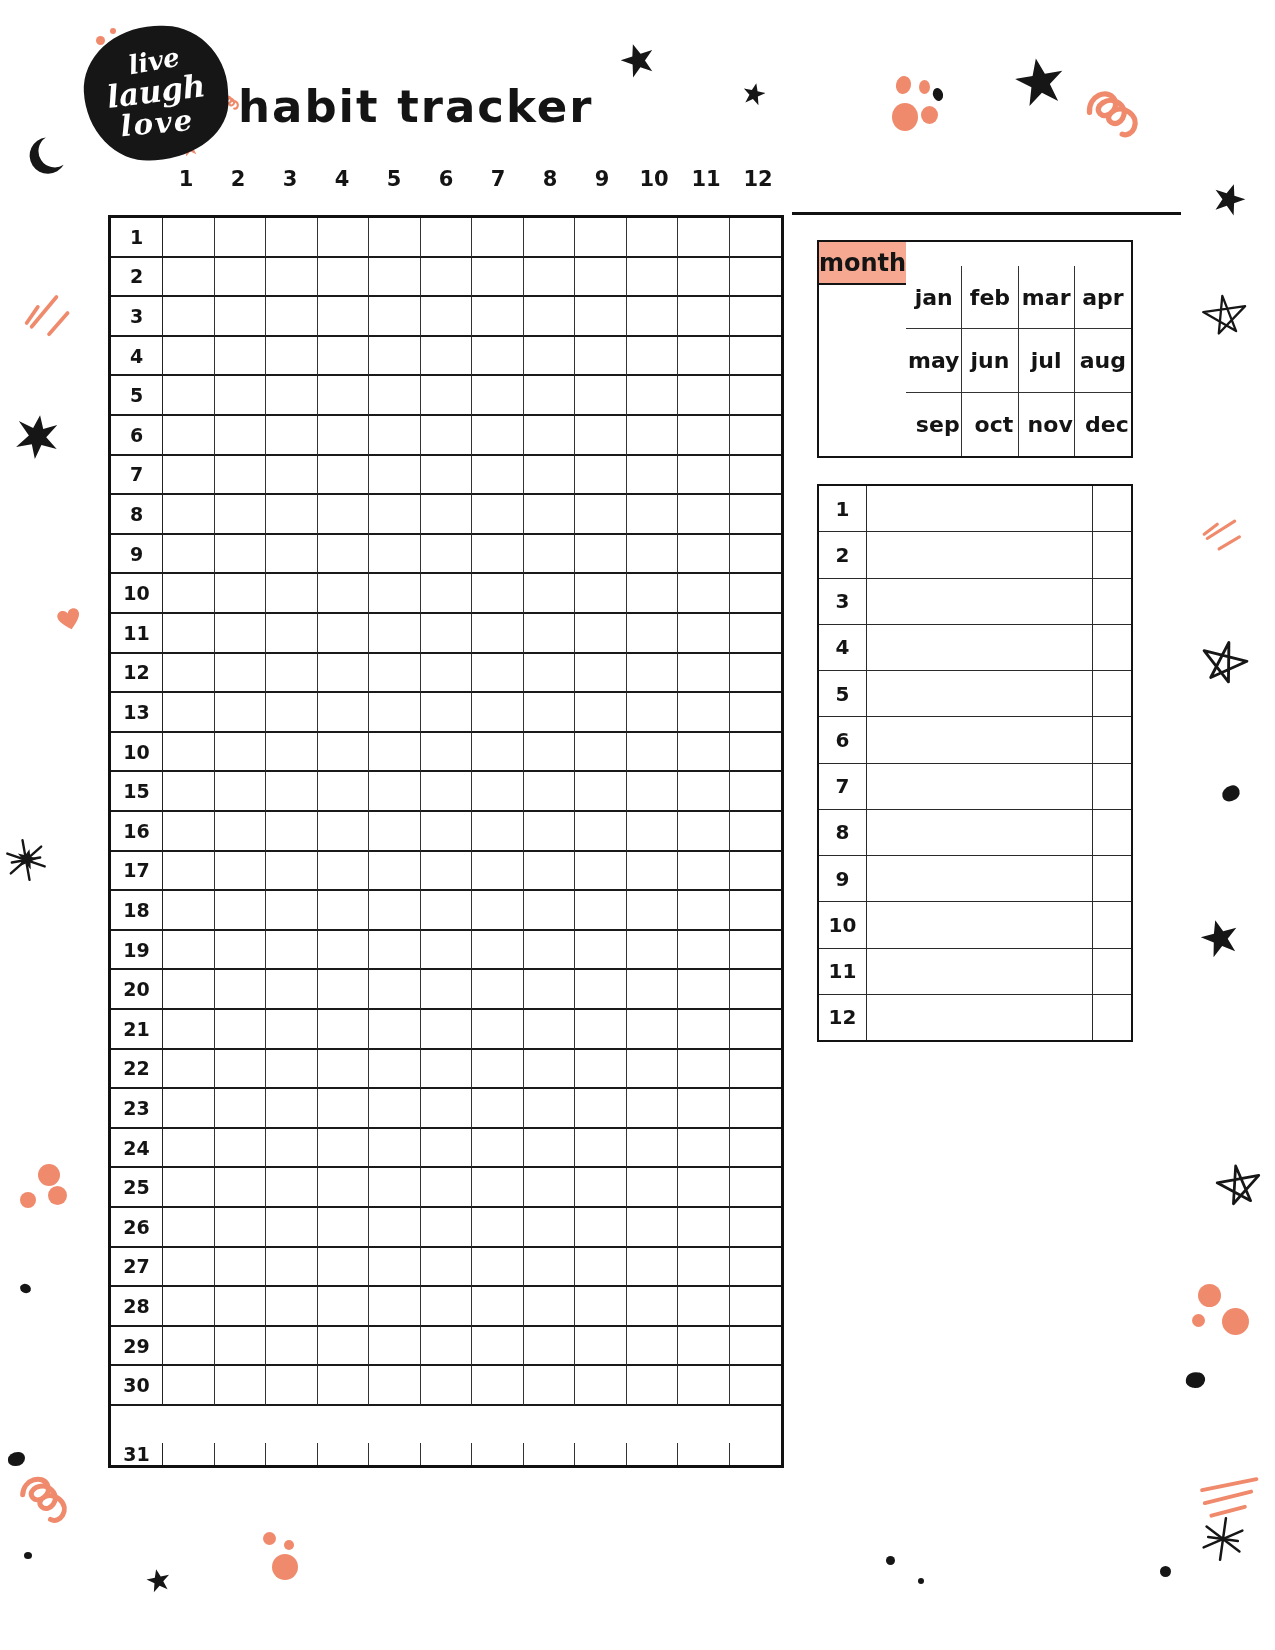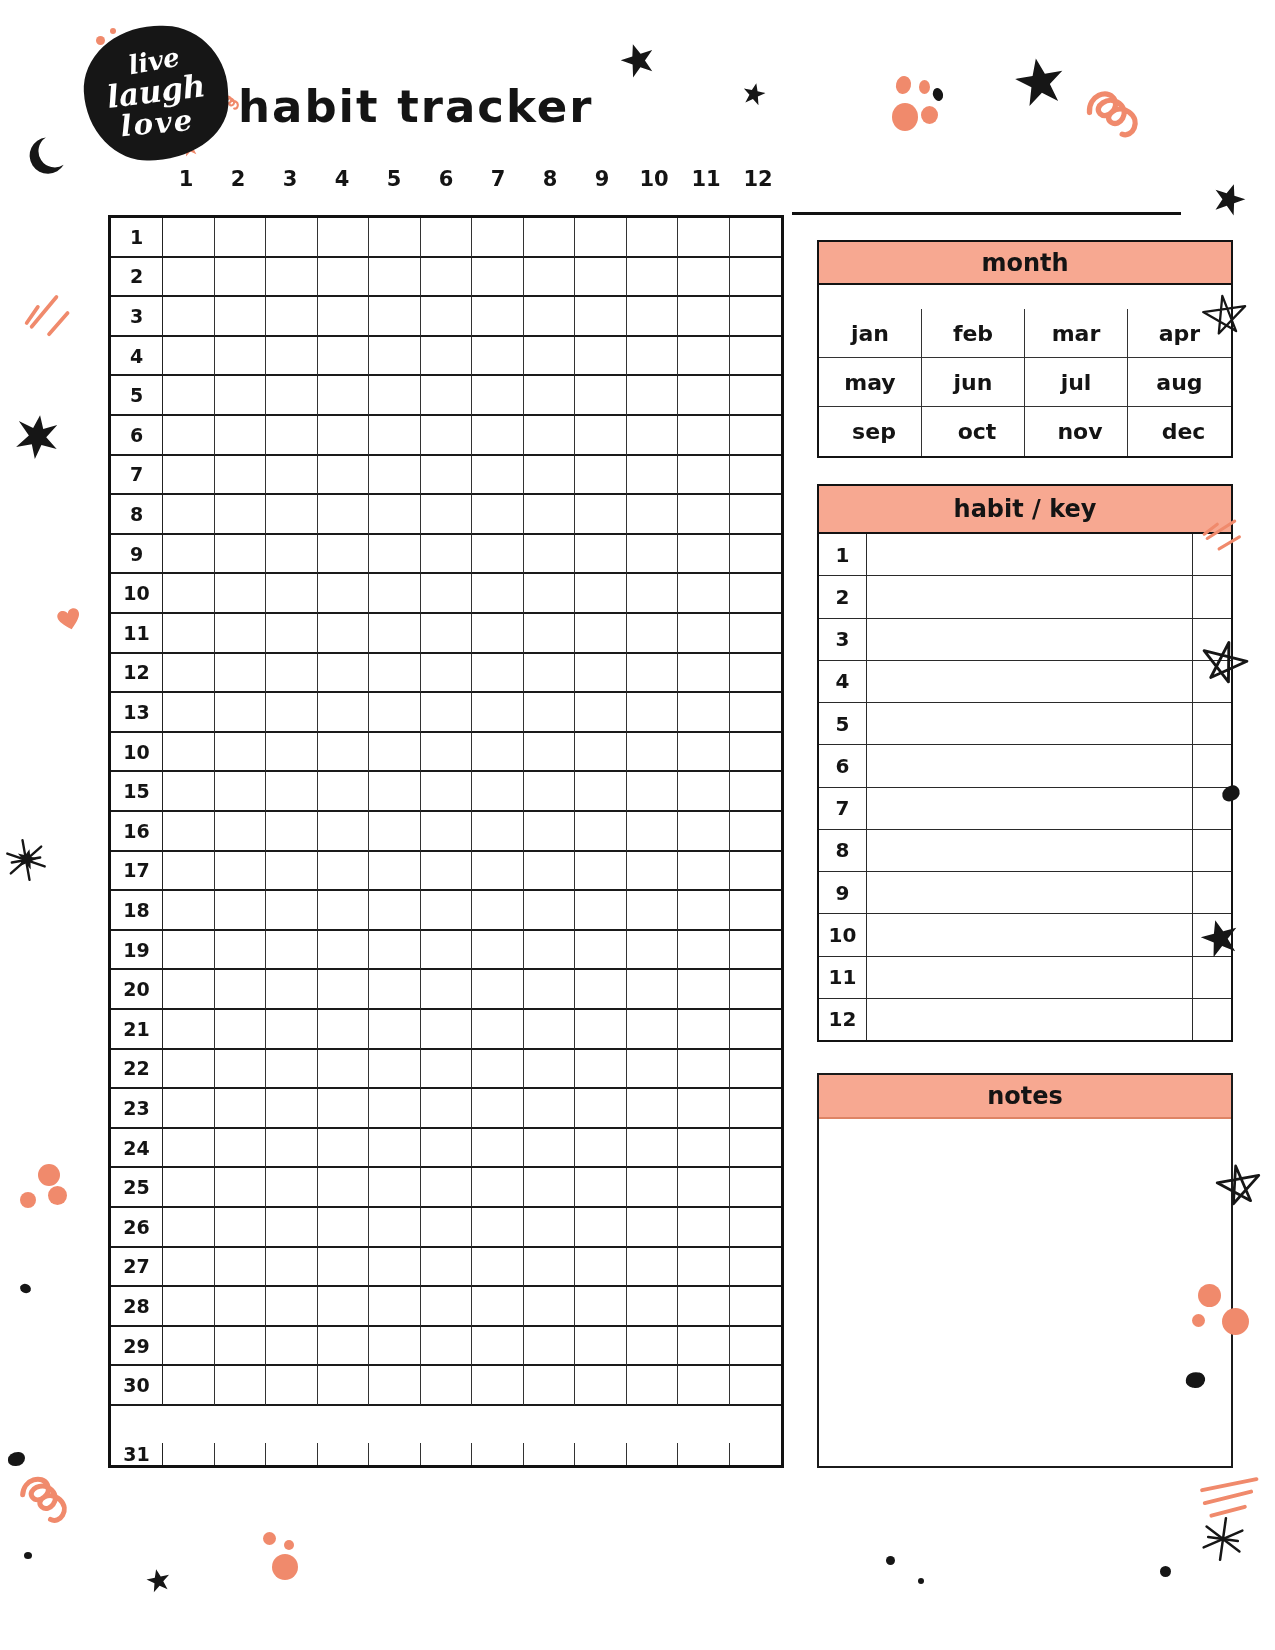--- a/index.html
+++ b/index.html
@@ -25,22 +25,22 @@
            border:3px solid #111;display:grid;grid-template-columns:52px repeat(12,1fr);
            grid-auto-rows:1fr;background:#fff;}
   .g-label{display:flex;align-items:center;justify-content:center;font-size:19px;font-weight:700;
            border-right:1.6px solid #222;border-bottom:2px solid #1a1a1a;}
   .g-cell{border-right:1.3px solid #333;border-bottom:2px solid #1a1a1a;}
   .tracker > :nth-child(13n){border-right:none;}
   .tracker > :nth-last-child(-n+13){border-bottom:none;margin-top:37px;}
 
   
   .sep-line{position:absolute;left:792px;top:212px;width:389px;height:3px;background:#111;}
-  .panel{position:absolute;left:817px;width:416px;box-sizing:border-box;background:#fff;
-         display:flex;flex-direction:column;}
+  .panel{position:absolute;left:817px;width:316px;box-sizing:border-box;background:#fff;
+         display:flex;flex-direction:row;}
   .panel-header{background:var(--header-fill,#F7A891);display:flex;align-items:center;justify-content:center;
                 font-size:24px;font-weight:700;box-sizing:border-box;flex:none;}
   .month-panel{top:240px;height:218px;border:2.5px solid #131313;}
   .month-panel .panel-header{height:43px;border-bottom:2px solid #131313;}
   .month-grid{flex:1;display:grid;grid-template-columns:repeat(4,1fr);grid-auto-rows:1fr;margin-top:24px;}
   .m-cell{display:flex;align-items:center;justify-content:center;font-size:22px;font-weight:700;
           border-right:1.5px solid #333;border-bottom:1.5px solid #333;}
   .month-grid > :nth-child(4n){border-right:none;}
   .month-grid > :nth-last-child(-n+4){border-bottom:none;padding-left:8px;}
 
@@ -579,21 +579,20 @@
         <div class="m-cell">jul</div>
         <div class="m-cell">aug</div>
         <div class="m-cell">sep</div>
         <div class="m-cell">oct</div>
         <div class="m-cell">nov</div>
         <div class="m-cell">dec</div>
       </div>
   </div>
 
   <div class="panel habit-panel">
-    <div class="panel-header">habit / key</div>
     <div class="habit-rows">
         <div class="h-row">
           <div class="h-num">1</div>
           <div class="h-mid"></div>
           <div class="h-key"></div>
         </div>
         <div class="h-row">
           <div class="h-num">2</div>
           <div class="h-mid"></div>
           <div class="h-key"></div>
@@ -644,24 +643,20 @@
           <div class="h-key"></div>
         </div>
         <div class="h-row">
           <div class="h-num">12</div>
           <div class="h-mid"></div>
           <div class="h-key"></div>
         </div>
       </div>
   </div>
 
-  <div class="panel notes-panel">
-    <div class="panel-header">notes</div>
-    <div class="notes-body"></div>
-  </div>
 
 
   <svg class="dd ink" style="left:20px;top:136px;width:52px;height:48px;transform:rotate(12deg)">
       <use href="#moon"></use>
     </svg>
   <svg class="dd ink" style="left:620px;top:42px;width:36px;height:36px;transform:rotate(-18deg)">
       <use href="#star5"></use>
     </svg>
   <svg class="dd ink" style="left:742px;top:82px;width:24px;height:24px;transform:rotate(12deg)">
       <use href="#star5"></use>

